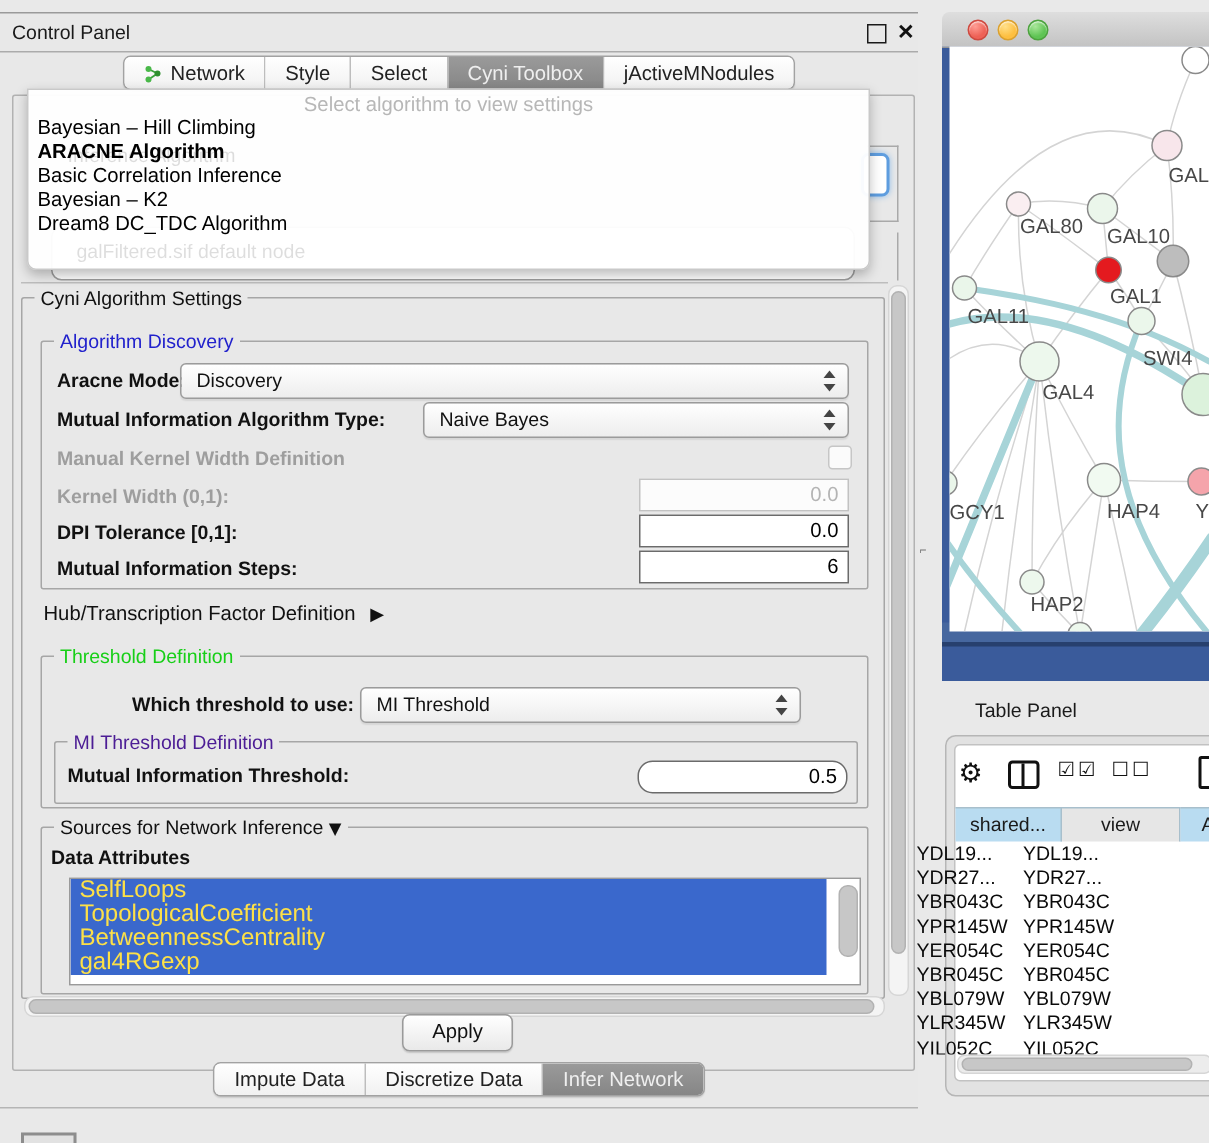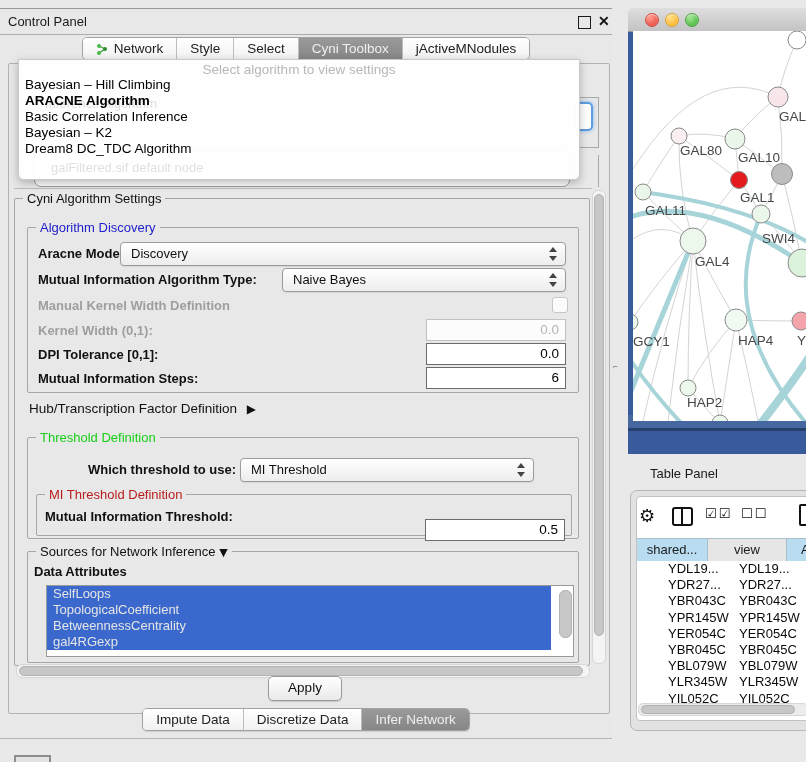--- a/index.html
+++ b/index.html
@@ -49,21 +49,21 @@
   .stepper .up{top:0;border-bottom:5px solid #444;}
   .stepper .dn{bottom:0;border-top:5px solid #444;}
   
   .field{position:absolute;height:20px;background:#fff;font-size:13.5px;text-align:center;text-decoration:underline;}
   .field span{position:absolute;right:6px;top:2px;}
   .field.en{border:1.5px solid #6b6b6b;color:#000;}
   .field.dis{border:1px solid #c2c2c2;color:#b4b4b4;background:#fcfcfc;}
   .checkbox{position:absolute;width:14px;height:14px;border:1px solid #c6c6c6;border-radius:3px;background:#fbfbfb;}
   
   #attr-list{left:46px;top:576px;width:526px;height:70px;background:#fff;border:1px solid #9a9a9a;overflow:hidden;}
-  .attr-item{height:16px;line-height:16px;font-size:13px;color:#e5e5e5;padding-left:6px;width:498px;}
+  .attr-item{height:16px;line-height:16px;font-size:16px;color:#fde047;padding-left:6px;width:498px;}
   
   .sb-track{position:absolute;background:#f4f4f4;border:1px solid #d6d6d6;border-radius:6px;}
   .sb-thumb{position:absolute;background:#c7c7c7;border:1px solid #b2b2b2;border-radius:6px;}
   
   #apply-btn{left:268px;top:667px;width:72px;height:23px;border:1px solid #9a9a9a;border-radius:5px;
      background:linear-gradient(#ffffff,#e9e9e9);font-size:13.5px;color:#111;text-align:center;line-height:22px;
      box-shadow:0 1px 1px rgba(0,0,0,.15);}
   #bottom-tabs{left:0;top:699px;width:612px;display:flex;justify-content:center;}
   
   #divider{left:612px;top:0;width:16px;height:762px;background:#e9e9e9;}
@@ -80,21 +80,21 @@
   
   #table-title{left:650px;top:466px;font-size:13px;color:#1a1a1a;}
   #table-outer{left:630px;top:490px;width:200px;height:239px;background:#e2e2e2;border:1px solid #b6b6b6;border-radius:7px;}
   #table-inner{left:636px;top:496px;width:200px;height:223px;background:#fff;border:1px solid #c2c2c2;border-radius:4px;}
   .tb-icon{position:absolute;top:505px;color:#111;}
   #col-icon{width:17px;height:15px;border:2px solid #111;border-radius:3px;}
   #col-icon i{position:absolute;left:7px;top:0;width:2px;height:15px;background:#111;}
   #doc-icon{width:20px;height:18px;border:2px solid #111;border-radius:2px;background:#fff;}
   .th{position:absolute;top:538px;height:22px;border-right:1px solid #a8bfcc;border-top:1px solid #a8bfcc;
       font-size:13px;color:#1a1a1a;text-align:center;line-height:22px;overflow:hidden;}
-  #table-rows{left:664px;top:561px;width:140px;height:142px;overflow:hidden;}
+  #table-rows{left:607px;top:561px;width:140px;height:142px;overflow:hidden;}
   .trow{height:16.2px;line-height:16.2px;font-size:13px;color:#0a0a0a;position:relative;white-space:nowrap;}
   .trow .c0{position:absolute;left:4px;}
   .trow .c1{position:absolute;left:75px;}
   .trow .c2{position:absolute;left:152px;}
   #corner-box{left:14px;top:755px;width:33px;height:12px;border:2px solid #8d8d8d;background:#e2e2e2;}
 </style>
 </head>
 <body>
 
 <div class="abs" id="control-panel">
@@ -209,23 +209,23 @@
       <span class="lbl" style="left:60px;top:24px;">Which threshold to use:</span>
       <div class="combo" style="left:212px;top:20px;width:292px;">
         <span class="ctext">MI Threshold</span>
         <span class="stepper">
             <i class="up"></i>
             <i class="dn"></i>
           </span>
       </div>
 
       <div class="group" style="left:8px;top:56px;width:534px;height:40px;">
-        <span class="gtitle" id="mithr-title" style="color: #b91c1c;">MI Threshold Definition</span>
+        <span class="gtitle" id="mithr-title" style="color: #4c1d95;">MI Threshold Definition</span>
         <span class="lbl" style="left:8px;top:14px;">Mutual Information Threshold:</span>
-        <div class="field en" style="left:388px;top:24px;width:138px;">
+        <div class="field en" style="left:388px;top:12px;width:138px;border-radius:10px;">
           <span>0.5</span>
         </div>
       </div>
     </div>
 
     <div class="group" style="left:12px;top:352px;width:550px;height:110px;">
       <span class="gtitle" style="color:#111;">
         <span>Sources for Network Inference</span>
         <span style="font-family:'DejaVu Sans',sans-serif;font-size:11px;">▼</span>
       </span>

